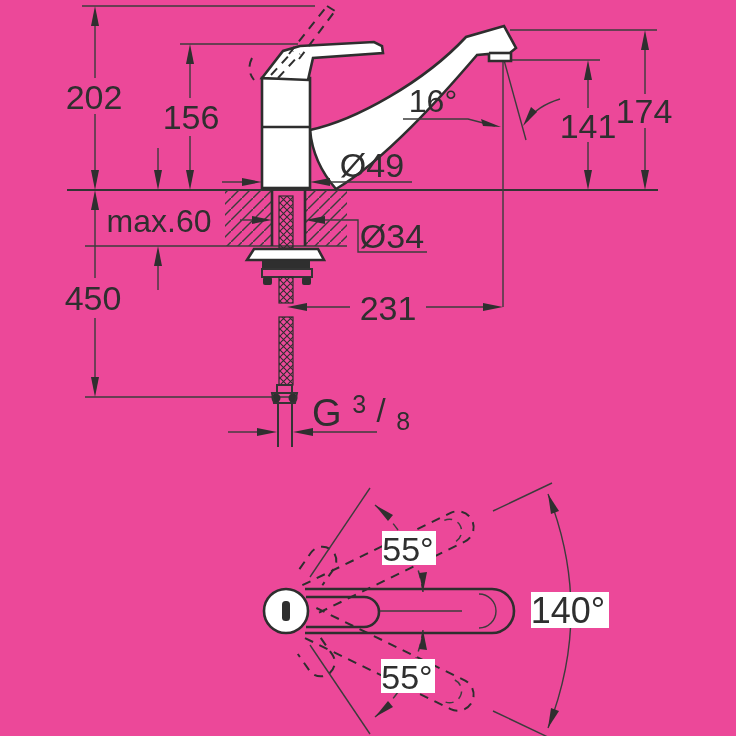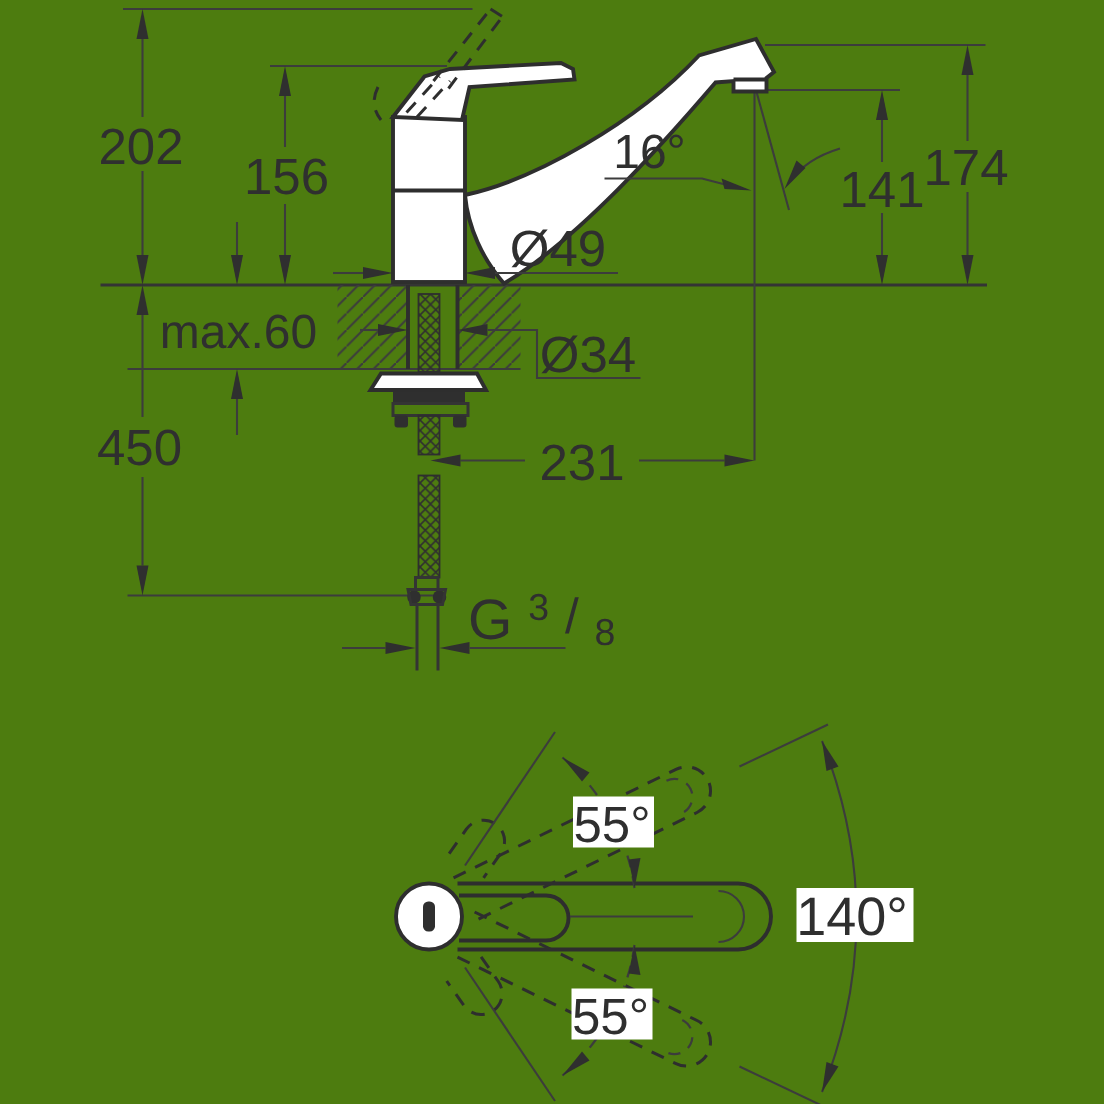--- a/index.html
+++ b/index.html
@@ -1,16 +1,16 @@
 <!DOCTYPE html>
 <html><head>
 <meta charset="utf-8">
 <style>
   html,body{margin:0;padding:0;background:#ffffff;}
-  .stage{width:736px;height:736px;background:#4d7c0f;position:relative;font-family:"Liberation Sans",sans-serif;}
+  .stage{width:736px;height:736px;background:#ec4899;position:relative;font-family:"Liberation Sans",sans-serif;}
   svg{display:block;}
   text{fill:#2f2f2f;font-family:"Liberation Sans",sans-serif;}
   .dim-text{font-size:34px;}
   .dim-text-sm{font-size:32px;}
   .thin{stroke:#3c3c3c;stroke-width:1.4;fill:none;}
   .med{stroke:#343434;stroke-width:2;fill:none;}
   .thick{stroke:#2e2e2e;stroke-width:2.6;fill:none;}
   .thickfill{stroke:#2e2e2e;stroke-width:2.6;fill:#ffffff;}
   .arrow{fill:#2f2f2f;stroke:none;}
   .dashed{stroke:#2e2e2e;stroke-width:2;fill:none;stroke-dasharray:9 7;}

